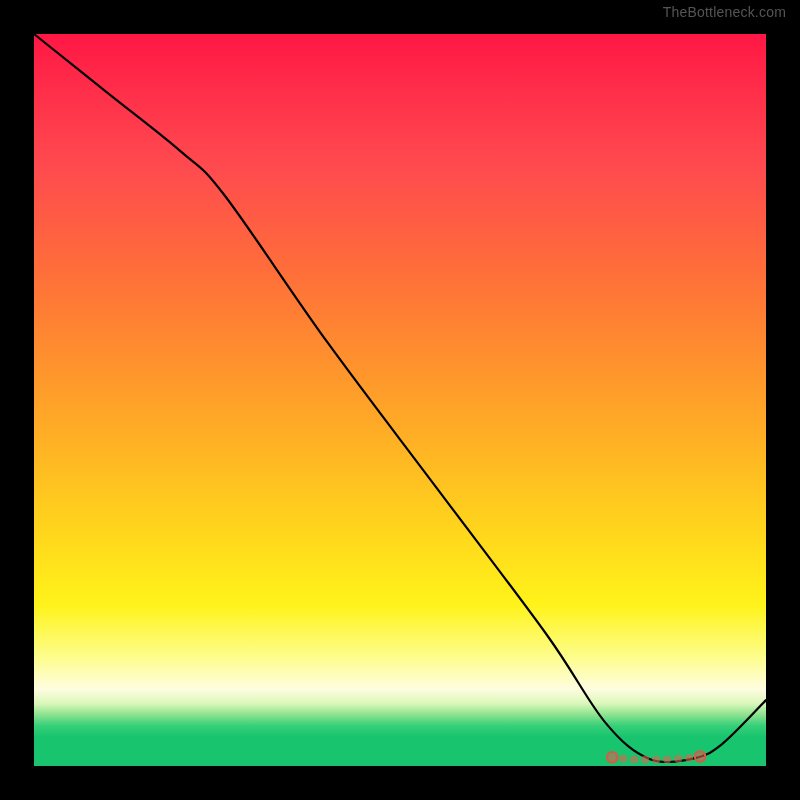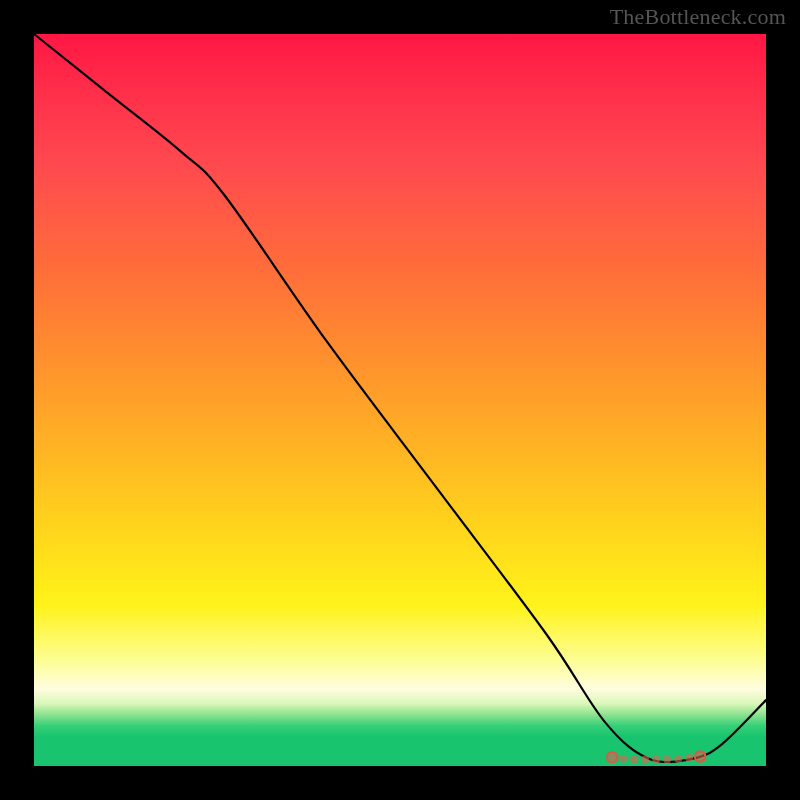--- a/index.html
+++ b/index.html
@@ -15,22 +15,22 @@
     position: relative;
     width: 800px;
     height: 800px;
     background: #000;
   }
   .watermark {
     position: absolute;
     top: 4px;
     right: 14px;
     color: #555;
-    font-size: 22px;
-    font-family: Liberation Serif, serif;
+    font-size: 14px;
+    font-family: Liberation Sans, sans-serif;
     letter-spacing: 0.2px;
     user-select: none;
   }
   .plot {
     position: absolute;
     left: 34px;
     top: 34px;
     width: 732px;
     height: 732px;
   }

